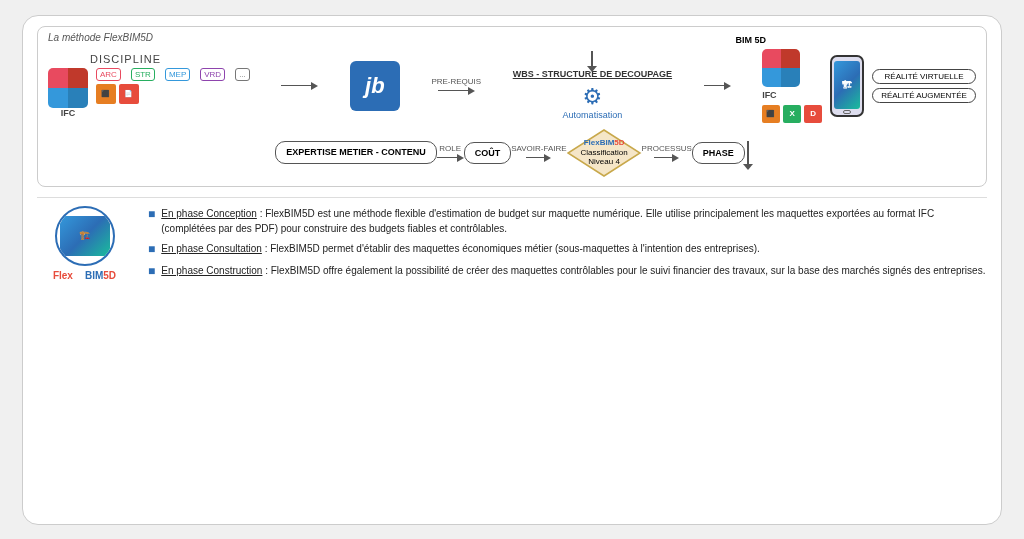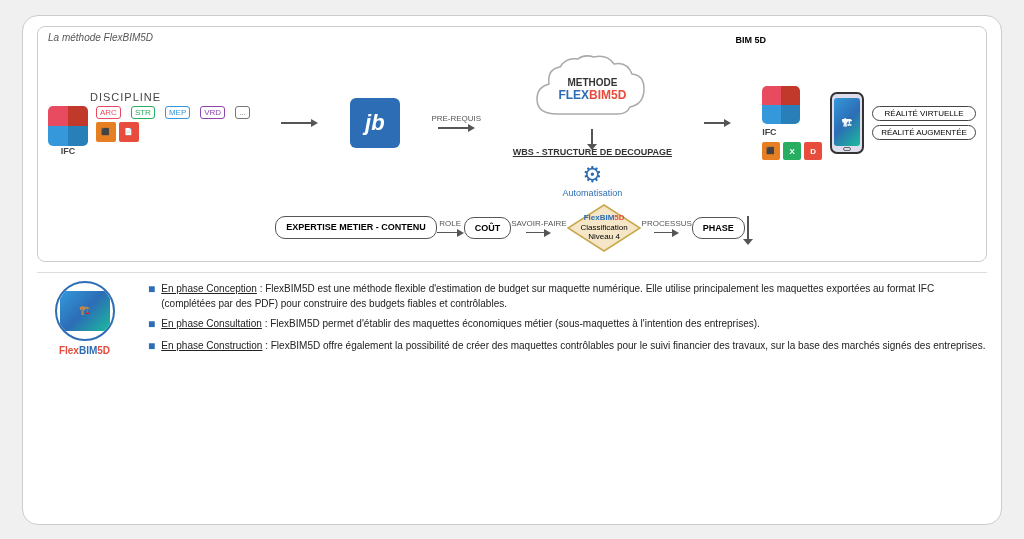--- a/index.html
+++ b/index.html
@@ -337,30 +337,20 @@
       <div class="labeled-arrow">
         <div class="lbl">PRE-REQUIS</div>
         <div class="h-arrow">
           <div class="h-line" style="width:30px;"></div>
           <div class="h-head"></div>
         </div>
       </div>
 
       <div style="display:flex;flex-direction:column;align-items:center;">
 
-        <div class="cloud-svg-container">
-          <svg width="140" height="80" viewBox="0 0 140 80">
-            <path d="M35,65 Q15,65 15,50 Q15,38 27,35 Q25,20 38,18 Q44,8 56,10 Q62,5 72,8 Q85,5 92,15 Q105,12 110,25 Q122,26 122,40 Q122,55 108,58 Q105,65 95,65 Z" fill="white" stroke="#aaa" stroke-width="1.5"></path>
-          </svg>
-          <div class="cloud-content">
-            <span style="font-size:10px;font-weight:bold;color:#333;">METHODE</span>
-            <br>
-            <span style="color:#2c6db5;font-weight:bold;font-size:12px;">FLEX</span><span style="color:#e74c3c;font-weight:bold;font-size:12px;">BIM5D</span>
-          </div>
-        </div>
 
         <div style="width:2px;height:16px;background:#555;position:relative;">
           <div style="position:absolute;bottom:-5px;left:-4px;width:0;height:0;border-left:5px solid transparent;border-right:5px solid transparent;border-top:6px solid #555;"></div>
         </div>
 
         <div class="wbs-block">
           <div class="wbs-item" style="text-decoration:underline;">WBS - STRUCTURE DE DECOUPAGE</div>
         </div>
 
         <div class="gear-block">
@@ -476,21 +466,21 @@
 
   <div class="description-section">
 
     <div class="logo-area">
       <div class="logo-circle">
         <div class="logo-inner">
           <span style="color:white;font-size:9px;font-weight:bold;text-align:center;line-height:1.2;">🏗️</span>
         </div>
       </div>
       <div class="logo-text">
-        <span>Flex</span><span style="color:#2c6db5;">BIM</span><span style="color:#e74c3c;">5D</span>
+        <span>Flex</span><span style="color:#2c6db5;padding-left:12px;">BIM</span><span style="color:#e74c3c;">5D</span>
       </div>
     </div>
 
     <div class="desc-content">
 
       <div class="desc-item">
         <span class="bullet">■</span>
         <span class="desc-text">
           <span class="underline-link">En phase Conception</span><span> : FlexBIM5D est une </span><span class="bold-text">méthode flexible d'estimation de budget sur maquette numérique.</span><span> Elle utilise principalement les maquettes exportées au format IFC (complétées par des PDF) pour construire des budgets fiables et contrôlables.</span>
         </span>

